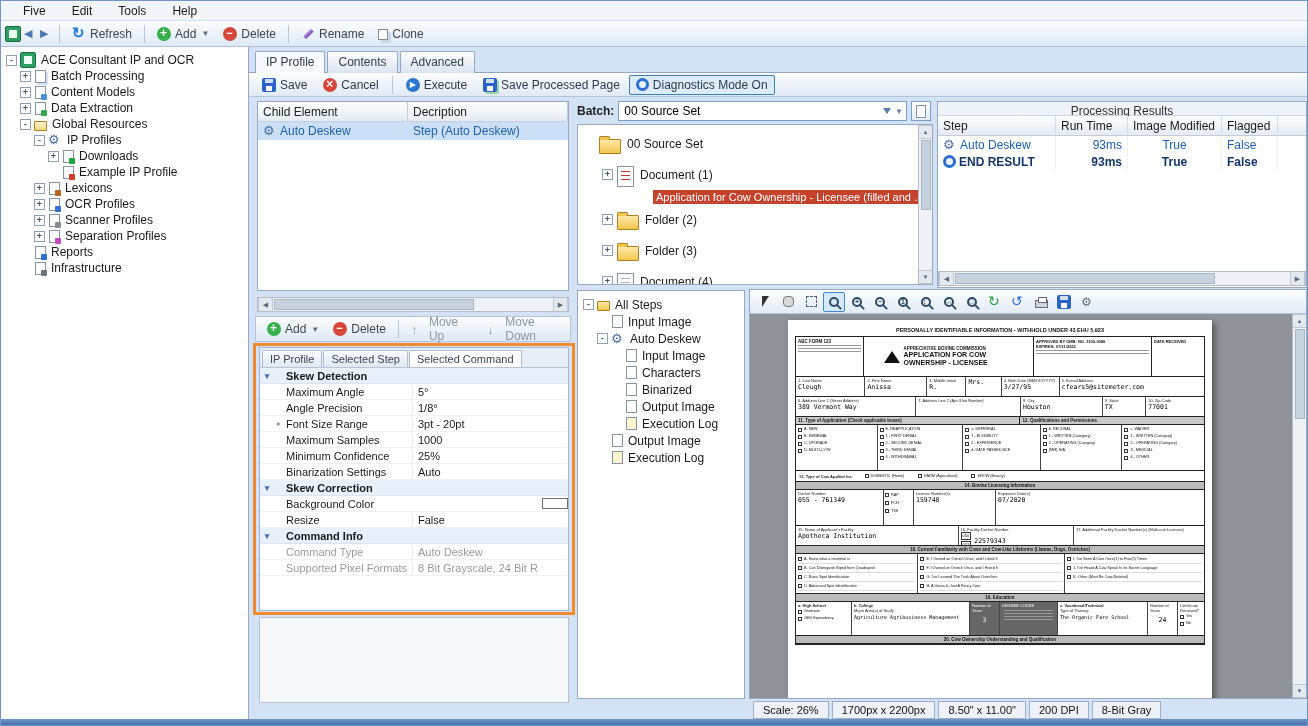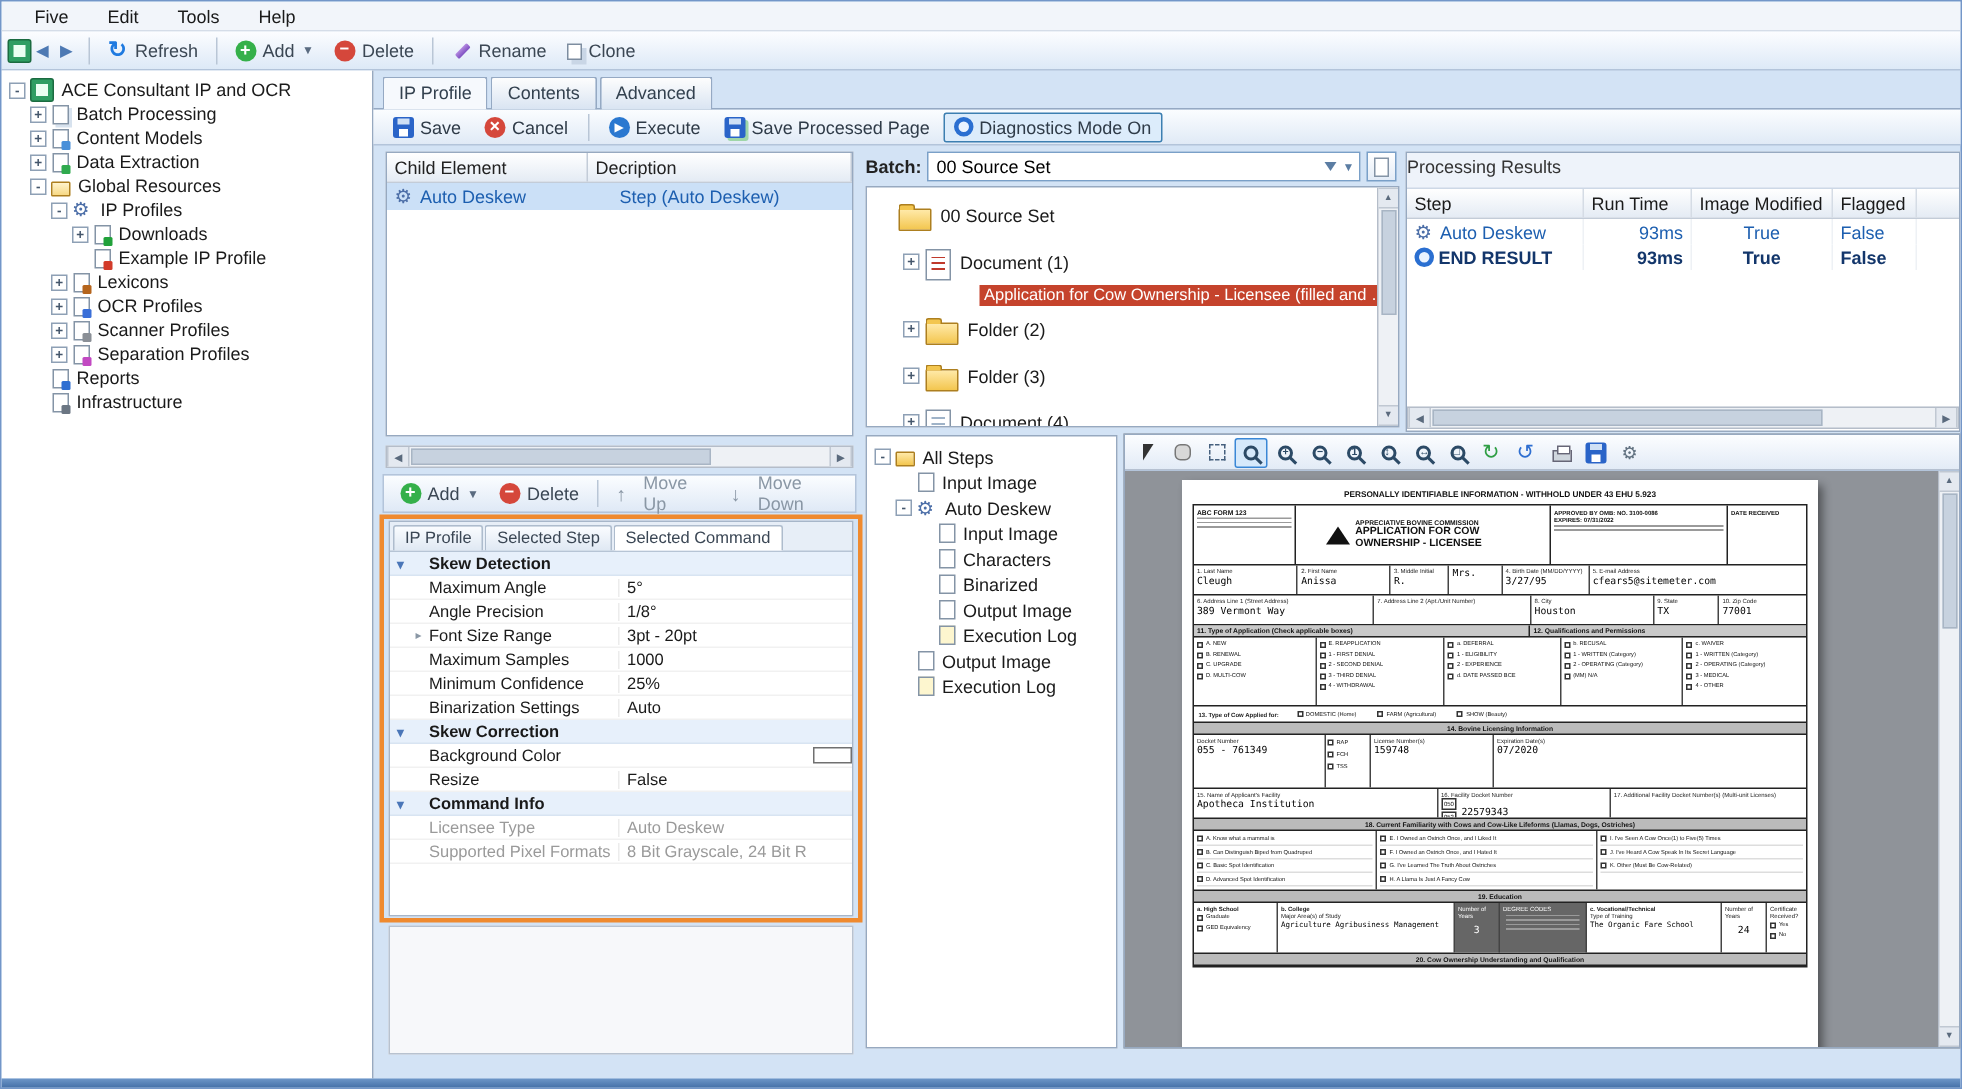--- a/index.html
+++ b/index.html
@@ -89,21 +89,21 @@
   .tab{padding:3px 10px 2px;border:1px solid #95a9c3;border-bottom:none;border-radius:2px 2px 0 0;background:linear-gradient(#fdfdfd,#d9e4f2);color:#33414f}
   .tab.act{background:#f6f9fd;font-weight:normal;position:relative;top:0;height:22px}
   .action-bar{position:absolute;left:248px;top:71px;width:1060px;height:25px;background:linear-gradient(#fbfdff,#e0eaf6);border-top:1px solid #95a9c3;border-bottom:1px solid #b3c4da;display:flex;align-items:center;padding-left:6px;gap:2px}
   .abtn{display:flex;align-items:center;gap:4px;padding:2px 6px;color:#2f3b48;border:1px solid transparent;border-radius:2px}
   .abtn.toggled{border:1px solid #3c7fb1;background:#dcecfb}
 
   
   .child-grid{position:absolute;left:256px;top:100px;width:312px;height:190px;background:#fff;border:1px solid #97a9c0}
   .grid-header{display:flex;height:20px;background:linear-gradient(#fff,#e4ebf4);border-bottom:1px solid #c3ccd8}
   .gh-cell{padding:3px 5px;border-right:1px solid #c3ccd8;color:#222}
-  .grid-header .gh-cell:nth-of-type(1){width:134px}
+  .grid-header .gh-cell:nth-of-type(1){width:150px}
   .grid-header .gh-cell:nth-of-type(2){flex:1}
   .grid-row{display:flex;height:18px;align-items:center}
   .grid-row.sel{background:#cbe0f7;color:#1d5fb0}
   .gc{padding:0 5px;display:flex;align-items:center;gap:3px;overflow:hidden;white-space:nowrap}
   .gc.c1{width:150px}.gc.c2{flex:1}
 
   
   .hscroll{position:absolute;display:flex;height:15px;background:#eef1f5;border:1px solid #b5bdc9}
   .sb-btn{width:15px;height:100%;background:#e4e9f0;border-right:1px solid #c0c8d2;border-left:1px solid #c0c8d2;color:#5a6a7d;font-size:7px;display:flex;align-items:center;justify-content:center}
   .sb-thumb{background:#c7d2df;border:1px solid #a8b5c4;margin:1px;flex:none}
@@ -154,21 +154,21 @@
   .b-row.sel{height:14px}
   .b-row.sel .b-label{background:#c5432c;color:#fff;font-size:11px;flex:1;overflow:hidden;text-overflow:ellipsis;padding:1px 3px}
   .batch-vscroll{top:124px;height:159px;left:917px}
 
   
   .steps-panel{position:absolute;left:576px;top:289px;width:168px;height:409px;background:#fff;border:1px solid #97a9c0;padding:5px 2px;overflow:hidden}
   .s-row{display:flex;align-items:center;height:17px;gap:3px;white-space:nowrap}
 
   
   .results{position:absolute;left:936px;top:100px;width:370px;height:187px;background:#fff;border:1px solid #97a9c0;display:flex;flex-direction:column}
-  .res-title{height:24px;background:#eef3fa;border-bottom:1px solid #cdd8e6;color:#333;padding-top:2px}
+  .res-title{height:14px;background:#eef3fa;border-bottom:1px solid #cdd8e6;text-align:center;color:#333;padding-top:2px}
   .res-h{display:flex;height:20px;background:linear-gradient(#fff,#e4ebf4);border-bottom:1px solid #c3ccd8}
   .hc{padding:3px 5px;border-right:1px solid #d5dce5;white-space:nowrap;overflow:hidden}
   .res-h .hc:nth-of-type(1){width:118px}
   .res-h .hc:nth-of-type(2){width:72px}
   .res-h .hc:nth-of-type(3){width:94px}
   .res-h .hc:nth-of-type(4){width:56px}
   .res-h .hc:nth-of-type(5){flex:1;border-right:none}
   .res-row{display:flex;height:17px;align-items:center;color:#1d5fb0}
   .res-row.bold{color:#13366b;font-weight:bold}
   .rc{padding:0 5px;border-right:1px solid #eef1f5;height:100%;display:flex;align-items:center;gap:3px;white-space:nowrap;overflow:hidden}
@@ -555,21 +555,21 @@
           <span class="p-chev"></span>
           <span class="p-exp" style="visibility: hidden;"></span>
           <span class="p-label">Command Info</span>
           <span class="p-value"></span>
           <span class="p-swatch" style="visibility: hidden;"></span>
         </div>
 
         <div class="prow t-prop dis">
           <span class="p-chev" style="visibility: hidden;"></span>
           <span class="p-exp" style="visibility: hidden;"></span>
-          <span class="p-label">Licensee Type</span>
+          <span class="p-label">Command Type</span>
           <span class="p-value">Auto Deskew</span>
           <span class="p-swatch" style="visibility: hidden;"></span>
         </div>
 
         <div class="prow t-prop dis">
           <span class="p-chev" style="visibility: hidden;"></span>
           <span class="p-exp" style="visibility: hidden;"></span>
           <span class="p-label">Supported Pixel Formats</span>
           <span class="p-value">8 Bit Grayscale, 24 Bit RGB, 32 B</span>
           <span class="p-swatch" style="visibility: hidden;"></span>
@@ -1168,15 +1168,23 @@
         </div>
       </div>
     </div>
   </div>
   <div class="vscroll viewer-vscroll">
     <span class="sb-btn arr-u"></span>
     <span class="sb-thumb" style="height:90px"></span>
     <span class="sb-btn arr-d" style="margin-top:auto"></span>
   </div>
 
+  <div class="statusbar">
+
+  <span class="seg">Scale: 26%</span>
+      <span class="seg">1700px x 2200px</span>
+      <span class="seg">8.50" x 11.00"</span>
+      <span class="seg">200 DPI</span>
+      <span class="seg">8-Bit Gray</span>
+    </div>
   <div class="bottomstrip"></div>
 
 </div>
 
 </body></html>

